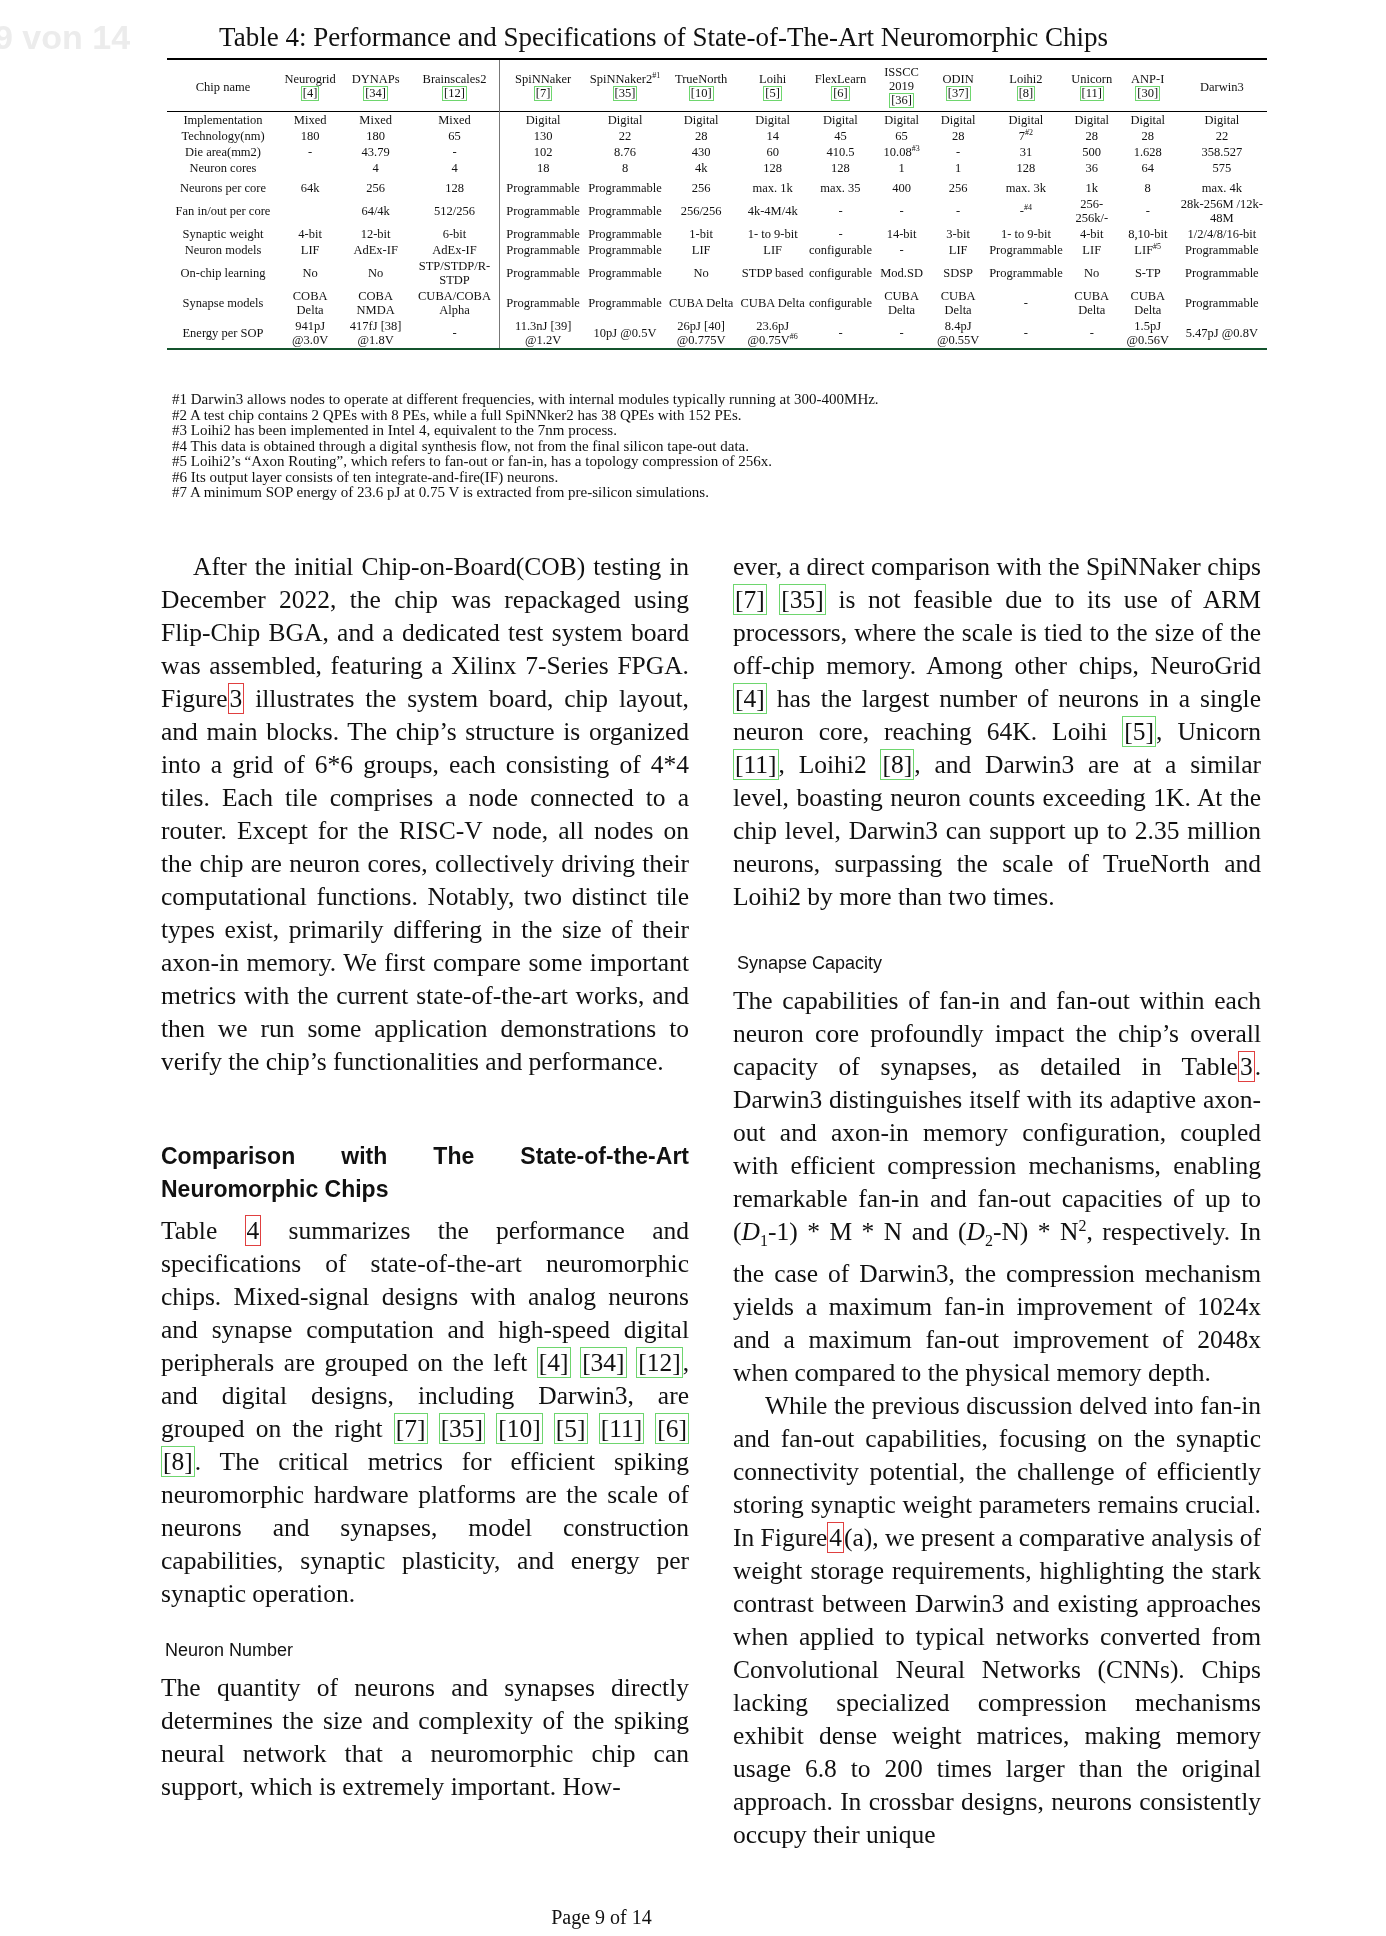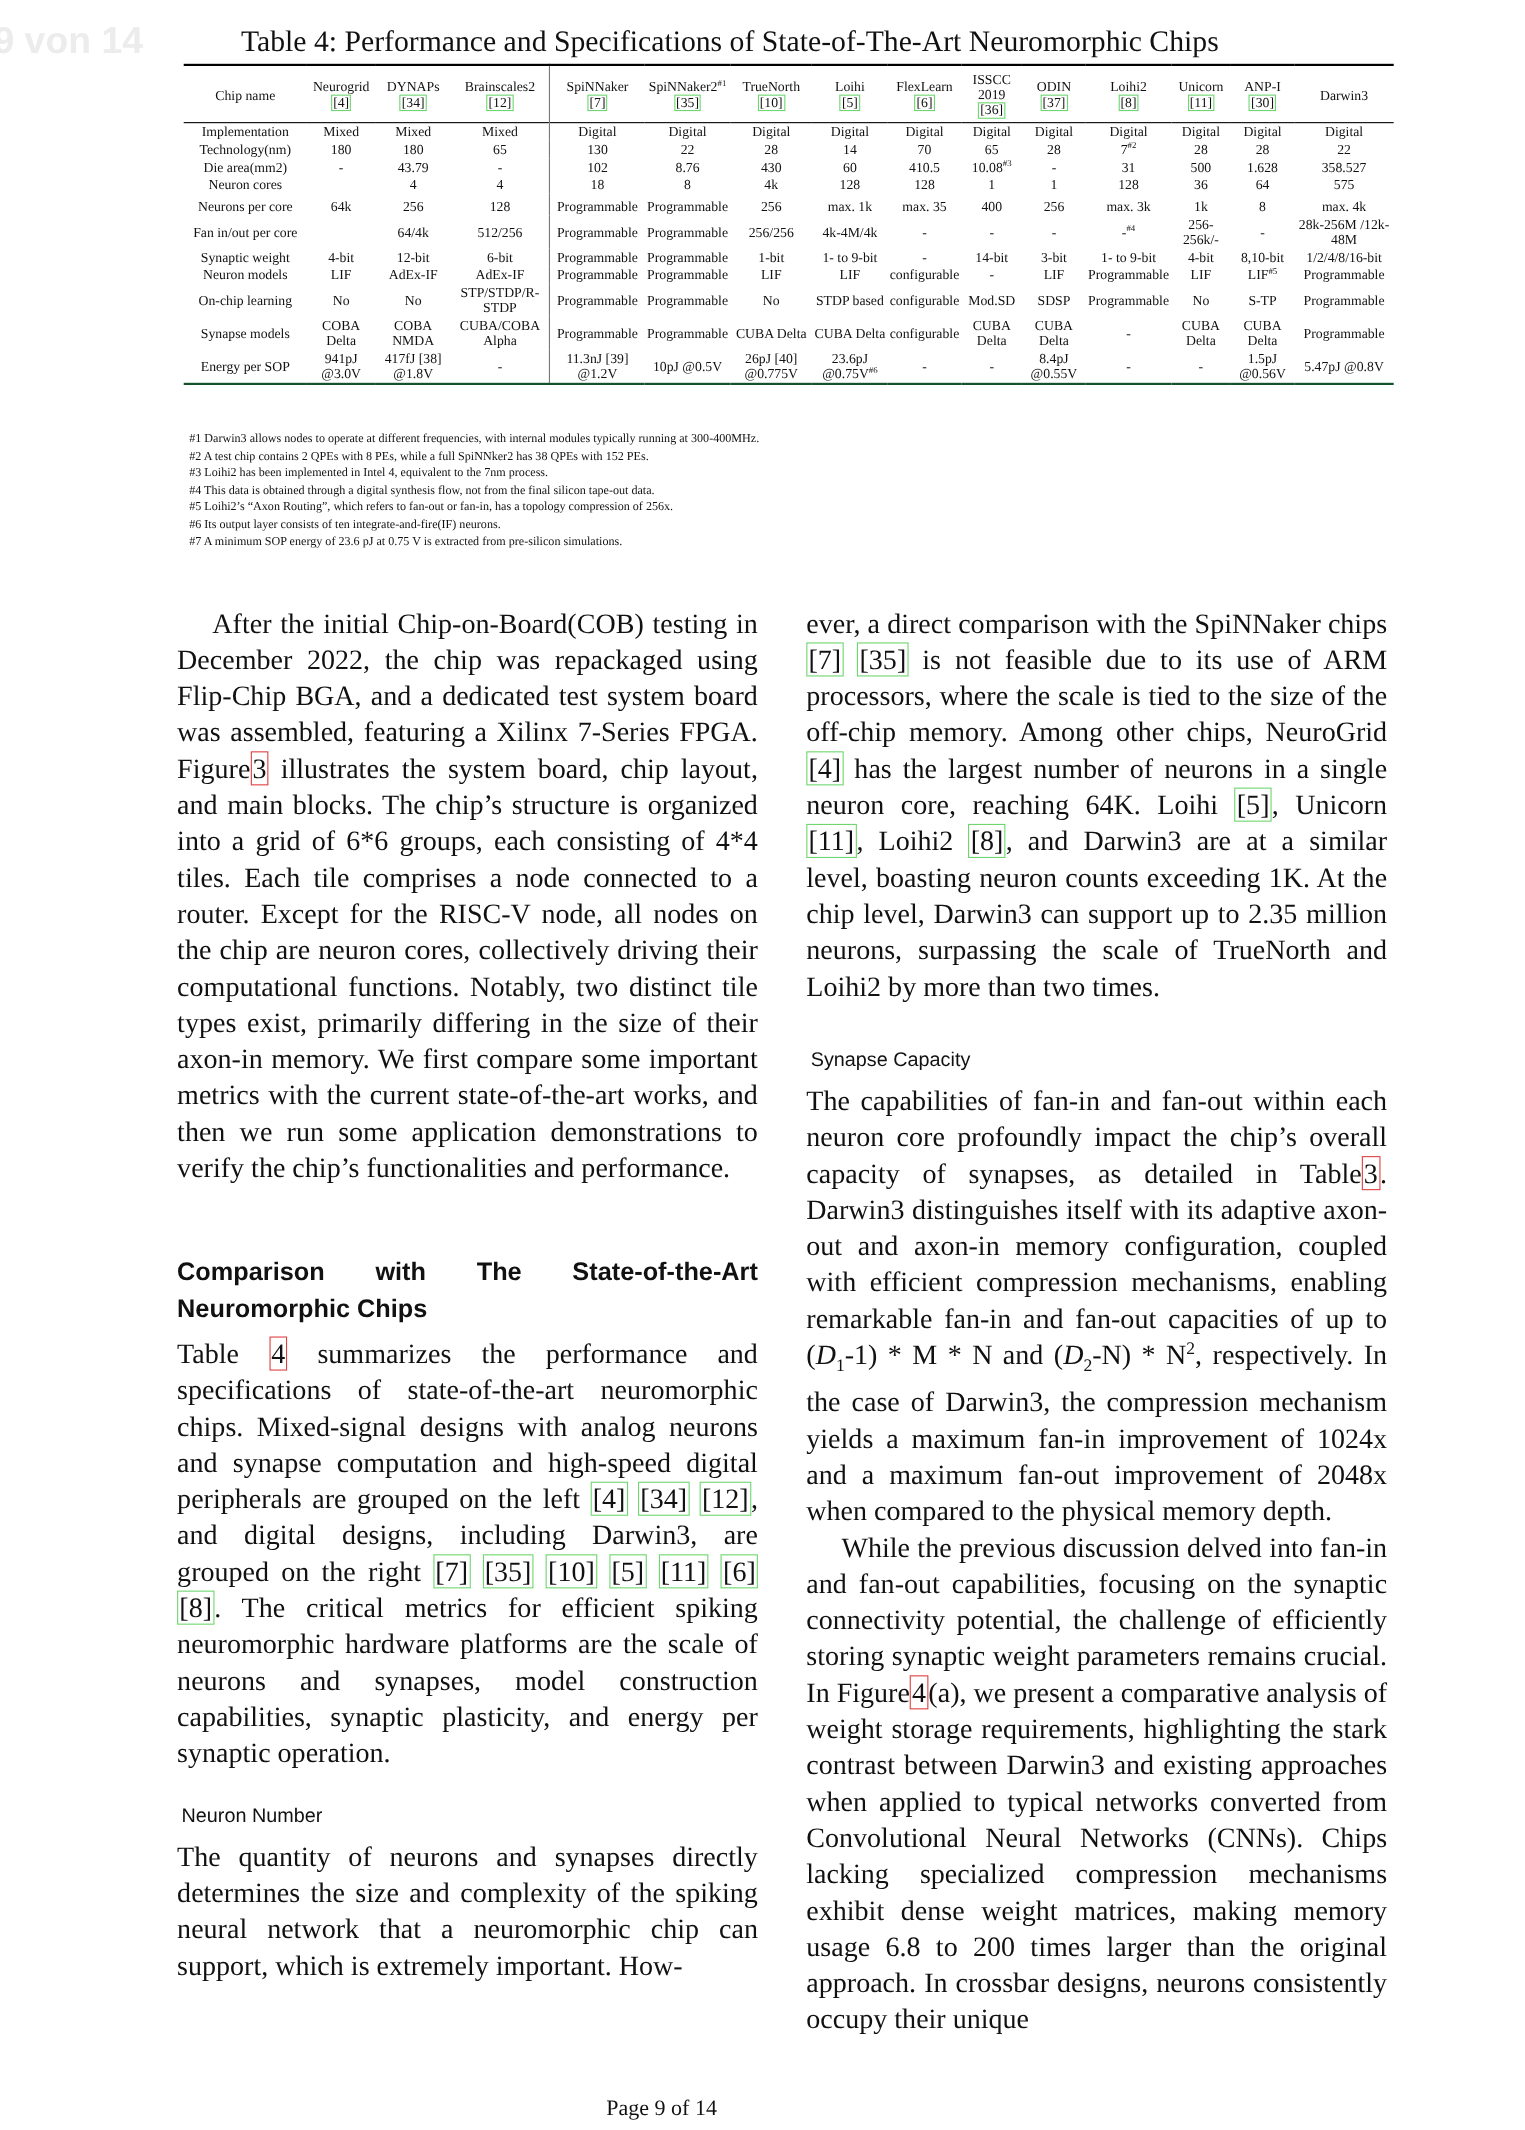--- a/index.html
+++ b/index.html
@@ -10,21 +10,21 @@
   table.spec { border-collapse: collapse; width: 100%; font-size: 12.5px; line-height: 14px; text-align: center; }
   table.spec thead tr { border-top: 2px solid #000; border-bottom: 1.5px solid #000; }
   table.spec tbody tr.last { border-bottom: 2px solid #14532d; font-family: Liberation Serif, serif; }
   table.spec th { font-weight: normal; padding: 5px 2px 3px; vertical-align: middle; }
   table.spec td { padding: 1px 2px; vertical-align: middle; }
   table.spec td.rowlabel, table.spec th.rowlabel { width: 108px; }
   .sep-right { border-right: 1.5px solid #777; }
   .ref { display: inline-block; border: 1px solid #6ed66e; padding: 0 1px; line-height: 13px; }
   sup { font-size: 8px; line-height: 0; }
   tr.gap td { padding-top: 5px; }
-  .footnotes { position: absolute; left: 172px; top: 392px; font-size: 11px; line-height: 15.5px; }
+  .footnotes { position: absolute; left: 172px; top: 392px; font-size: 15px; line-height: 15.5px; }
   .col { position: absolute; font-size: 25.5px; line-height: 33px; text-align: justify; }
   .col-left { left: 161px; top: 550px; width: 528px; }
   .col-right { left: 733px; top: 550px; width: 528px; }
   .col p { margin: 0; }
   .indent { text-indent: 32px; }
   .xref { border: 1px solid #e04040; padding: 0 1px; }
   .cref { border: 1px solid #6ed66e; padding: 0 1px; }
   h3.sec { font-family: "Liberation Sans", sans-serif; font-weight: bold; font-size: 23px; line-height: 33px; margin: 0; }
   h4.sub { font-family: "Liberation Sans", sans-serif; font-weight: normal; font-size: 18px; line-height: 33px; margin: 4px; }
   .page-footer { position: absolute; left: 0; width: 1203px; top: 1906px; text-align: center; font-size: 20px; }
@@ -77,21 +77,21 @@
         </tr>
         <tr>
           <td class="rowlabel">Technology(nm)</td>
           <td><span>180</span></td>
           <td><span>180</span></td>
           <td class="sep-right"><span>65</span></td>
           <td><span>130</span></td>
           <td><span>22</span></td>
           <td><span>28</span></td>
           <td><span>14</span></td>
-          <td><span>70</span></td>
+          <td><span>45</span></td>
           <td><span>65</span></td>
           <td><span>28</span></td>
           <td><span>7</span><sup>#2</sup></td>
           <td><span>28</span></td>
           <td><span>28</span></td>
           <td><span>22</span></td>
         </tr>
         <tr>
           <td class="rowlabel">Die area(mm2)</td>
           <td><span>-</span></td>

